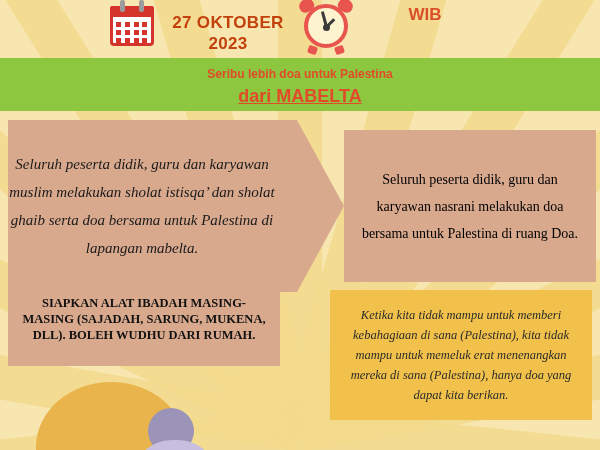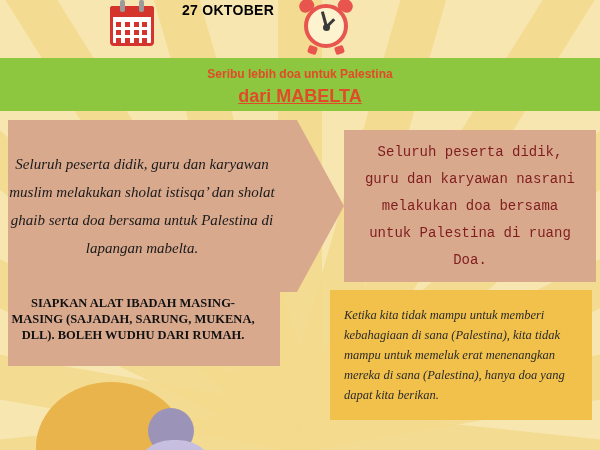--- a/index.html
+++ b/index.html
@@ -43,26 +43,26 @@
   .header {
     position: absolute;
     left: 0;
     top: 0;
     width: 600px;
     height: 58px;
   }
   .date-block {
     position: absolute;
     left: 168px;
-    top: 0;
+    top: 12px;
     width: 120px;
     text-align: center;
-    color: #000000;
+    color: #c2410c;
     font-weight: bold;
-    font-size: 14px;
+    font-size: 17px;
     line-height: 21px;
     letter-spacing: .3px;
   }
   .time-block {
     position: absolute;
     left: 362px;
     top: 4px;
     width: 126px;
     text-align: center;
     color: #d94f2a;
@@ -237,36 +237,37 @@
     height: 152px;
     background: #d9a98e;
     display: flex;
     align-items: center;
     justify-content: center;
   }
   .panel-right p {
     margin: 0;
     width: 224px;
     text-align: center;
-    font-family: Liberation Mono, monospace;
+    font-family: Liberation Serif, serif;
     font-size: 14px;
     line-height: 27px;
-    color: #7f1d1d;
+    color: #000000;
   }
 
   
   .note-left {
     position: absolute;
     left: 8px;
     top: 288px;
     width: 272px;
     height: 78px;
     background: #d9a98e;
     display: flex;
     align-items: flex-start;
+    justify-content: center;
     padding-top: 7px;
     box-sizing: border-box;
   }
   .note-left p {
     margin: 0;
     width: 250px;
     text-align: center;
     font-family: "Liberation Serif", serif;
     font-weight: bold;
     font-size: 12.5px;
@@ -282,21 +283,21 @@
     width: 262px;
     height: 130px;
     background: #f2c14b;
     display: flex;
     align-items: center;
     justify-content: center;
   }
   .quote-right p {
     margin: 0;
     width: 234px;
-    text-align: left;
+    text-align: center;
     font-family: "Liberation Serif", serif;
     font-style: italic;
     font-size: 12.5px;
     line-height: 20px;
     color: #2a2a2a;
   }
 
   
   .figure {
     position: absolute;
@@ -366,34 +367,36 @@
         <i></i>
       <i></i>
         <i></i>
         <i></i>
         <i></i>
     </div>
   </div>
 
   <div class="date-block">
     <div>27 OKTOBER</div>
+    <div>2023</div>
   </div>
 
   <div class="clock-icon">
     <div class="bell l"></div>
     <div class="bell r"></div>
     <div class="foot l"></div>
     <div class="foot r"></div>
     <div class="face"></div>
     <div class="hand m"></div>
     <div class="hand h"></div>
     <div class="pin"></div>
   </div>
 
   <div class="time-block">
+    <div>WIB</div>
   </div>
 </div>
 
 <div class="green-band">
   <div class="l1">Seribu lebih doa untuk Palestina</div>
   <div class="l2">dari MABELTA</div>
 </div>
 
 <div class="arrow-left">
   <p>Seluruh peserta didik, guru dan karyawan muslim melakukan sholat istisqa’ dan sholat ghaib serta doa bersama untuk Palestina di lapangan mabelta.</p>

